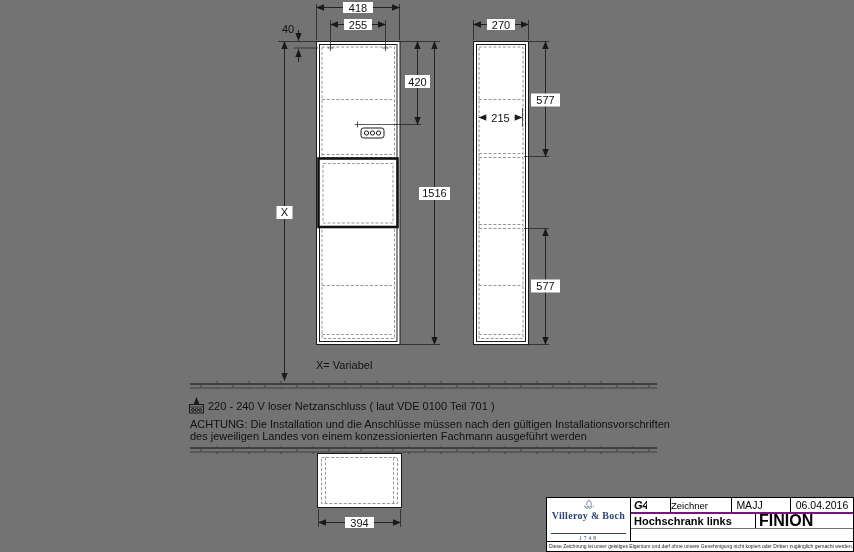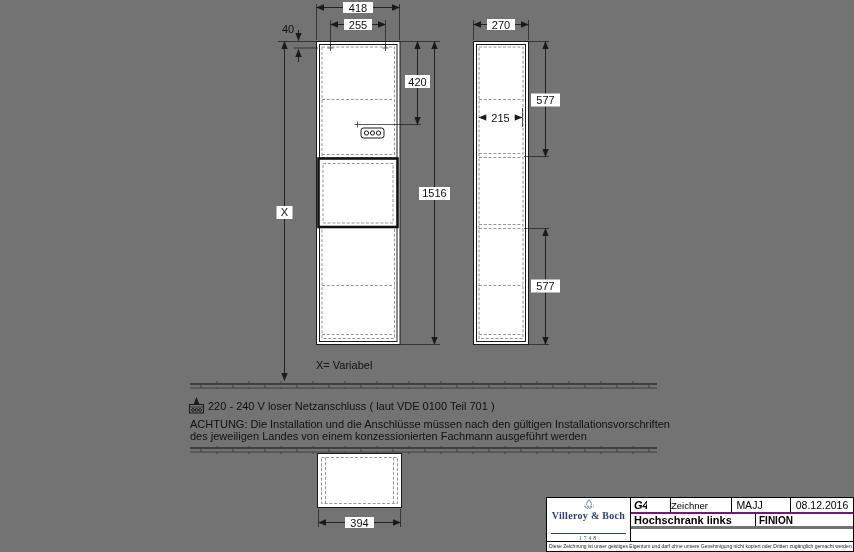--- a/index.html
+++ b/index.html
@@ -28,33 +28,33 @@
   }
   .tb-main { flex:1; display:flex; min-height:0; }
   .tb-logo {
     width:84px; border-right:1px solid #000; box-sizing:border-box;
     display:flex; flex-direction:column; align-items:center; justify-content:flex-start;
     padding-top:1px;
   }
   .tb-right { flex:1; display:flex; flex-direction:column; min-width:0; }
   .tb-row { display:flex; box-sizing:border-box; }
   .tb-r1 { height:16px; border-bottom:2px solid #701a75; }
-  .tb-r2 { height:15px; border-bottom:3px solid #737373; }
+  .tb-r2 { height:15px; border-bottom:1px solid #737373; }
   .tb-r3 { flex:1; }
   .tb-cell {
     display:flex; align-items:center; padding:0 3px; box-sizing:border-box;
     font-size:10.5px; color:#000; white-space:nowrap; overflow:hidden;
   }
   .bl { border-left:1px solid #000;margin-left:23px; }
   .c-article { flex:1; font-weight:bold; font-style:italic; font-size:11px; }
   .c-draftlabel { width:38px; font-size:9.5px; padding:0 1px; justify-content:center; }
   .c-drafter { width:36px; justify-content:center; }
   .c-date { width:63px; justify-content:center; }
   .c-product { flex:1; font-weight:bold; font-size:11px; }
-  .c-series { width:98px; font-weight:bold; font-size:10px; }
+  .c-series { width:98px; font-weight:bold; font-size:16px; }
   .c-type { flex:1; font-size:11px; }
   .c-scale { width:24px; justify-content:center; font-size:11.5px; }
   .tb-copy {
     height:10px; border-top:1px solid #000; box-sizing:border-box;
     font-size:5px; line-height:8px; color:#222; padding:0 2px; white-space:nowrap; overflow:hidden;
   }
   .brand-name {
     font-family:"Liberation Serif", serif; font-weight:bold; font-size:10px;
     color:#2e4372; border-bottom:1px solid #2e4372; padding:0 1px 12px 1px; margin-top:1px;
     letter-spacing:0.3px;
@@ -204,21 +204,21 @@
           </g>
         </svg>
         <div class="brand-name">Villeroy &amp; Boch</div>
         <div class="brand-year">1748</div>
       </div>
       <div class="tb-right">
         <div class="tb-row tb-r1">
           <div class="tb-cell c-article">G460YYXX</div>
           <div class="tb-cell c-draftlabel bl">Zeichner</div>
           <div class="tb-cell c-drafter bl">MAJJ</div>
-          <div class="tb-cell c-date bl">08.12.2016</div>
+          <div class="tb-cell c-date bl">06.04.2016</div>
         </div>
         <div class="tb-row tb-r2">
           <div class="tb-cell c-product">Hochschrank links</div>
           <div class="tb-cell c-series bl">FINION</div>
         </div>
       </div>
     </div>
     <div class="tb-copy">Diese Zeichnung ist unser geistiges Eigentum und darf ohne unsere Genehmigung nicht kopiert oder Dritten zugänglich gemacht werden.</div>
   </div>
 

